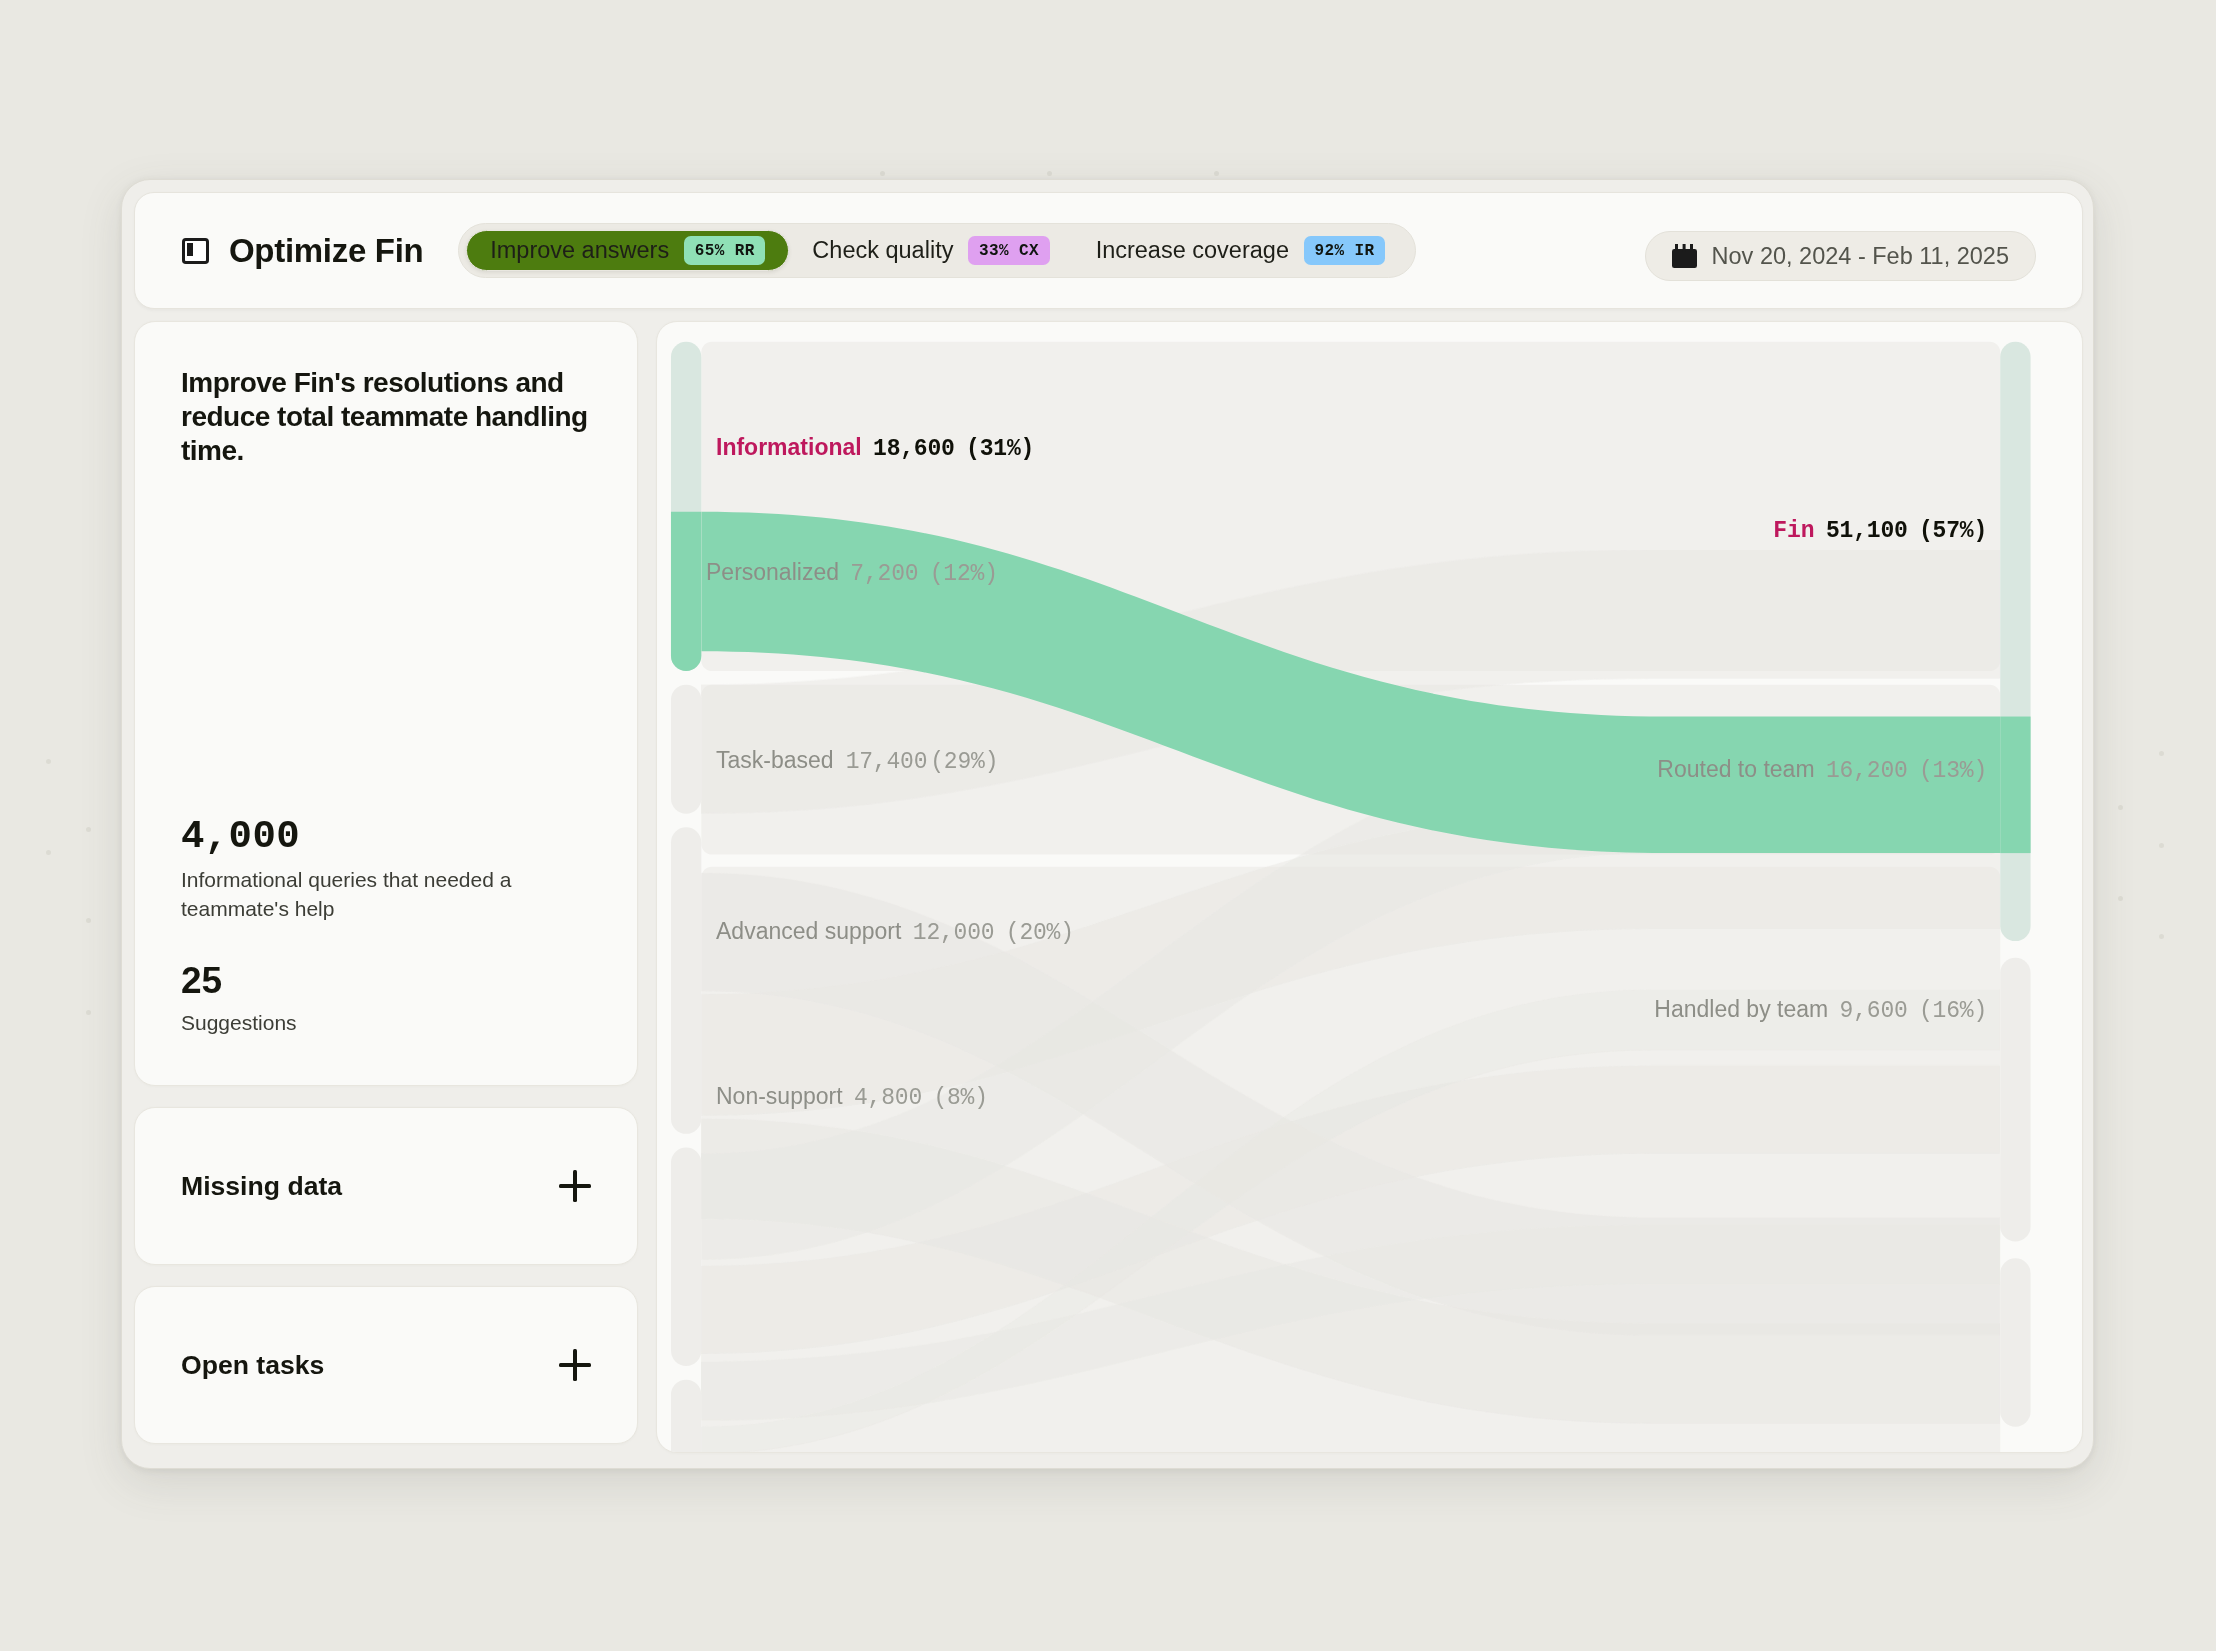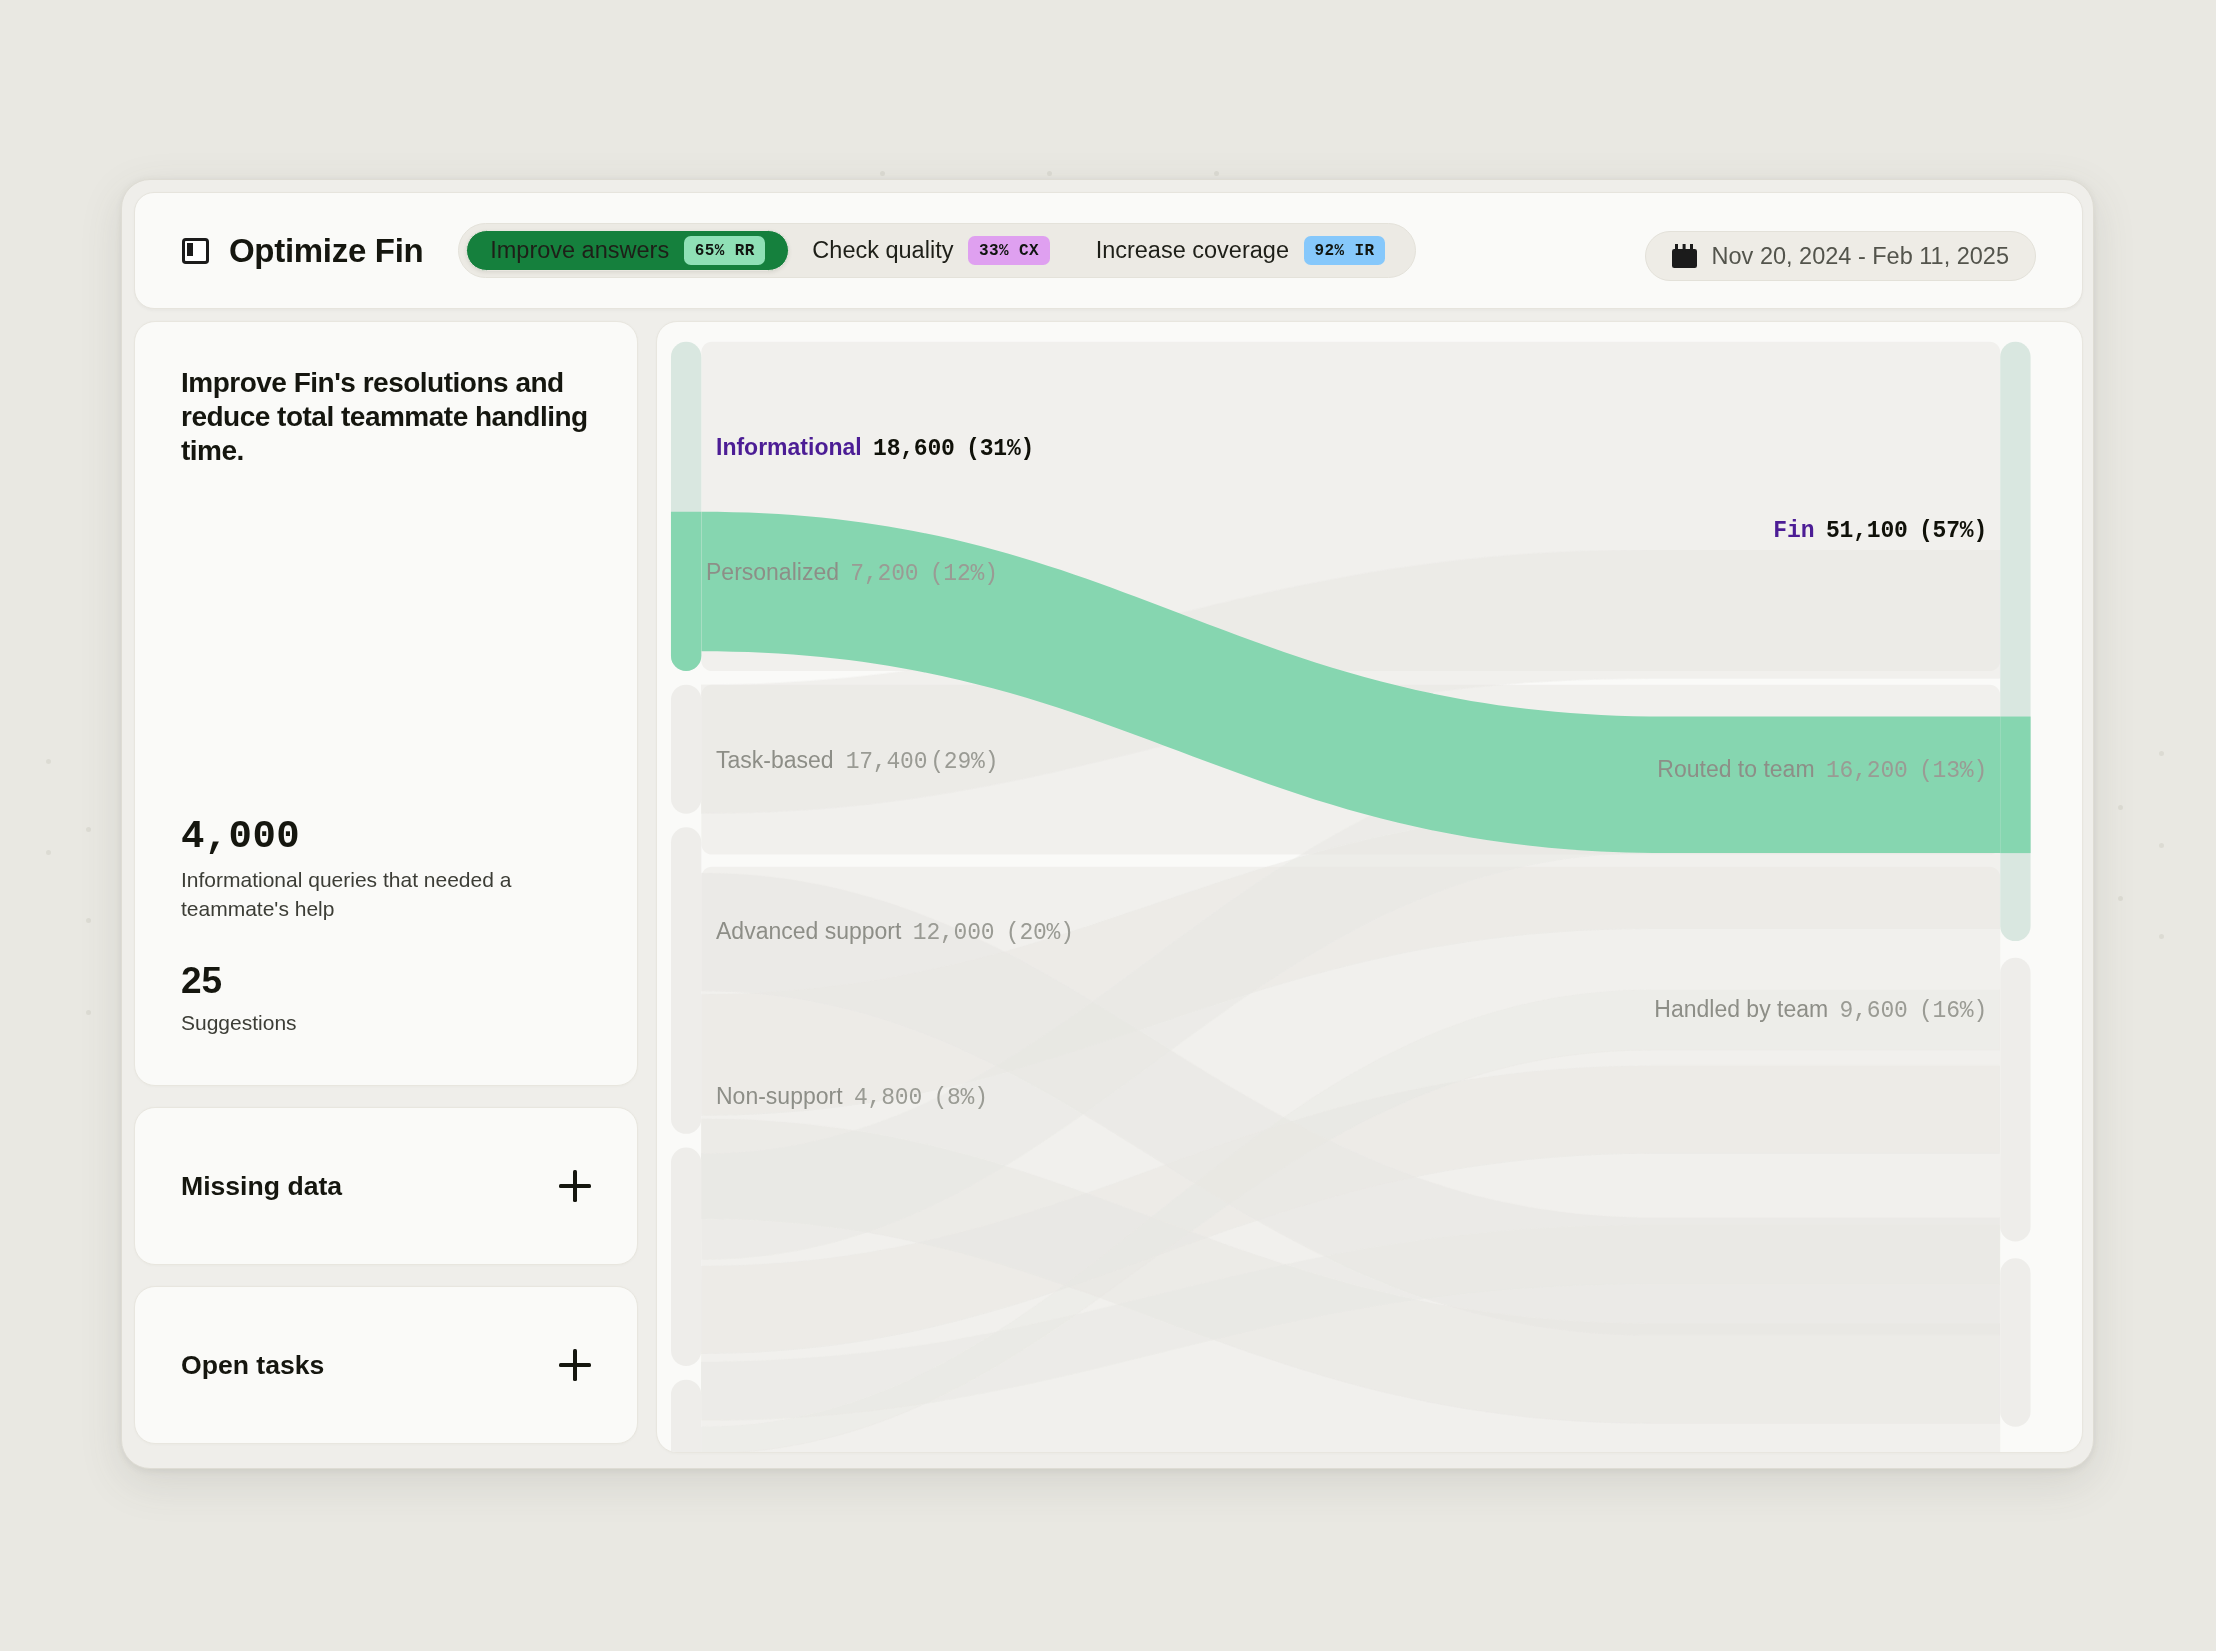--- a/index.html
+++ b/index.html
@@ -46,21 +46,21 @@
     padding:6.8px;
     height:55px;box-sizing:border-box;
     border:0.8px solid #e4e2da;
   }
   .seg-item{
     display:flex;align-items:center;gap:15px;
     padding:0 23px;height:100%;
     border-radius:29px;
     font-size:23.5px;color:#1e1f18;font-weight:400;white-space:nowrap;
   }
-  .seg-item.active{background:#15803d;box-shadow:0 1.5px 3.8px rgba(90,90,80,.13);border:0.8px solid #e9e7e0;}
+  .seg-item.active{background:#4d7c0f;box-shadow:0 1.5px 3.8px rgba(90,90,80,.13);border:0.8px solid #e9e7e0;}
   .badge{
     font-family:"Liberation Mono",monospace;
     font-size:16px;font-weight:700;letter-spacing:0.4px;
     padding:5.3px 10.6px;border-radius:6.8px;color:#101510;white-space:nowrap;
   }
 
   .daterange{
     position:absolute;right:46px;top:38px;
     height:50px;box-sizing:border-box;
     display:flex;align-items:center;gap:15px;
@@ -99,21 +99,21 @@
   
   .chart-card{position:absolute;left:534px;top:141px;width:1427px;height:1132px;overflow:hidden;}
   .chart-inner{position:absolute;inset:0;}
   svg.sankey{position:absolute;left:0;top:0;width:1427px;height:1132px;display:block;}
 
   .lbl{position:absolute;white-space:nowrap;display:flex;align-items:baseline;gap:11.4px;}
   .lbl .name{font-size:23px;}
   .lbl .val{font-family:"Liberation Mono",monospace;font-size:23px;letter-spacing:-0.2px;}
   .lbl.dim .name{color:#8d8e87;font-weight:400;}
   .lbl.dim .val{color:#9a9b94;}
-  .lbl.on .name{color:#4c1d95;font-weight:700;}
+  .lbl.on .name{color:#be185d;font-weight:700;}
   .lbl.on .val{color:#101109;font-weight:700;}
   .lbl.right{transform:translateX(-100%);}
   .lbl.mono-name .name{font-family:"Liberation Mono",monospace;font-weight:700;}
   .lbl.tight{gap:3px;}
 </style>
 </head>
 <body>
 
 <div class="bg-dots" id="dots">
     <i style="left: 86px; top: 827px;"></i>

